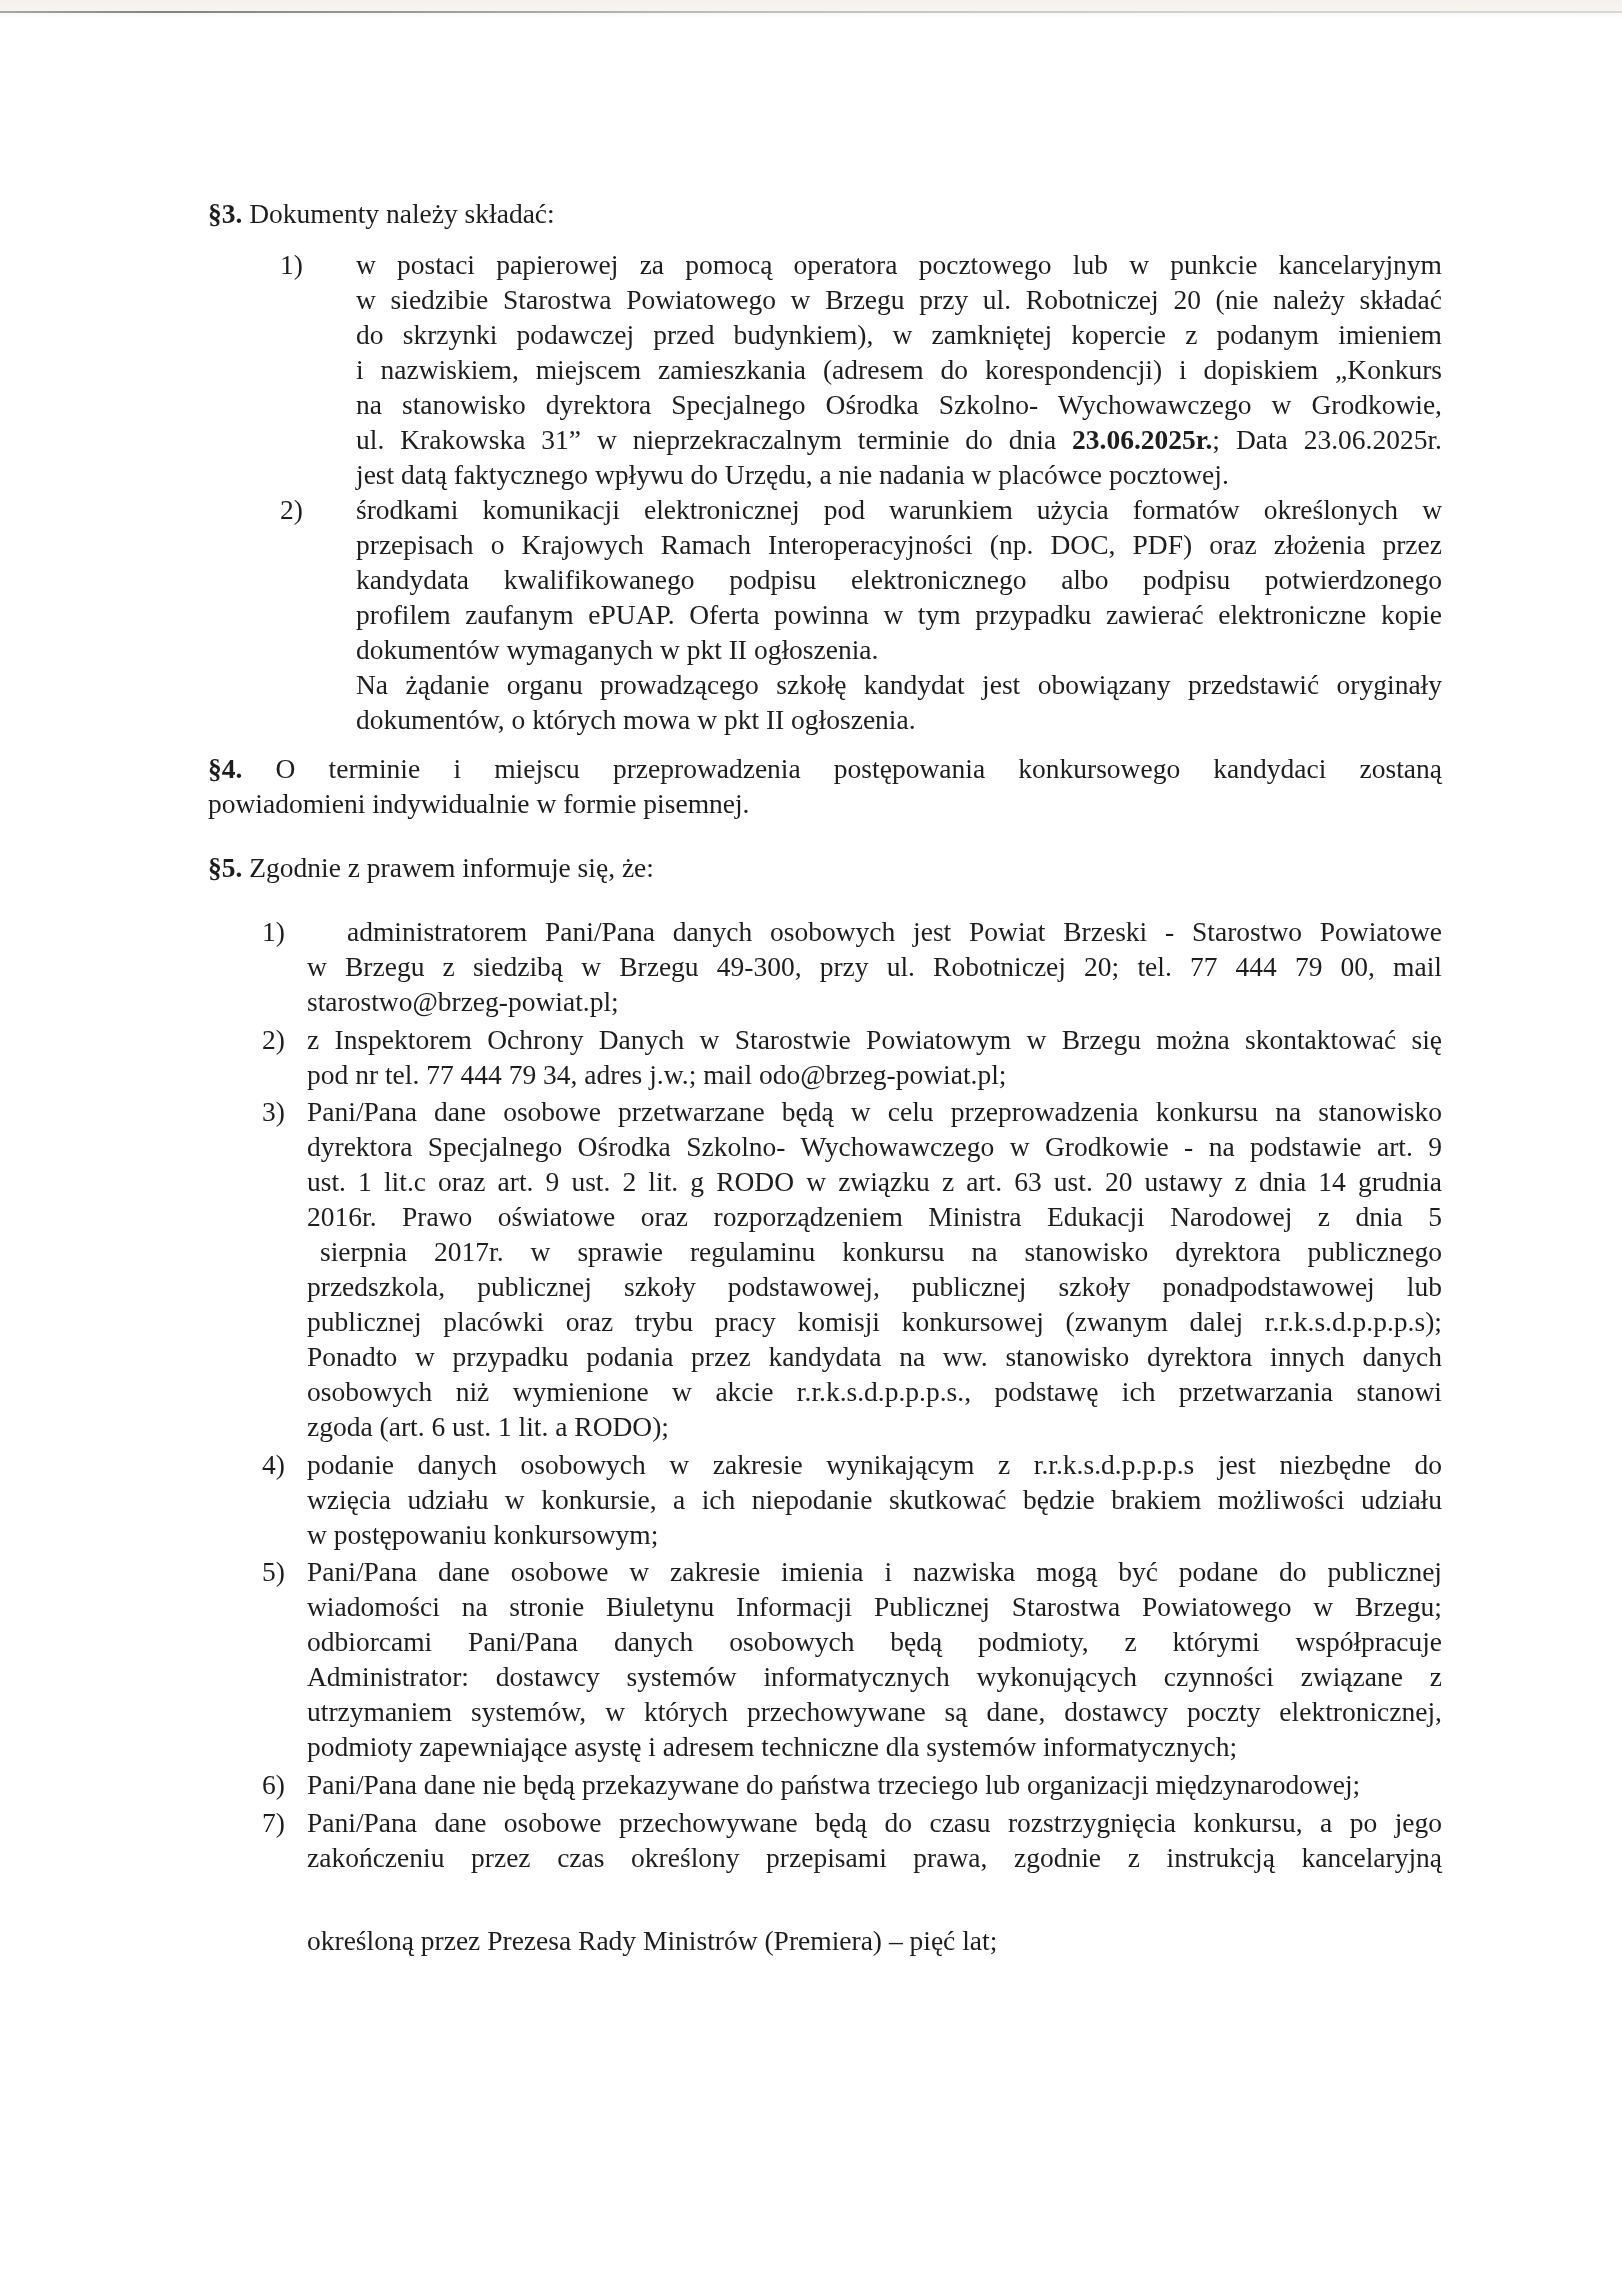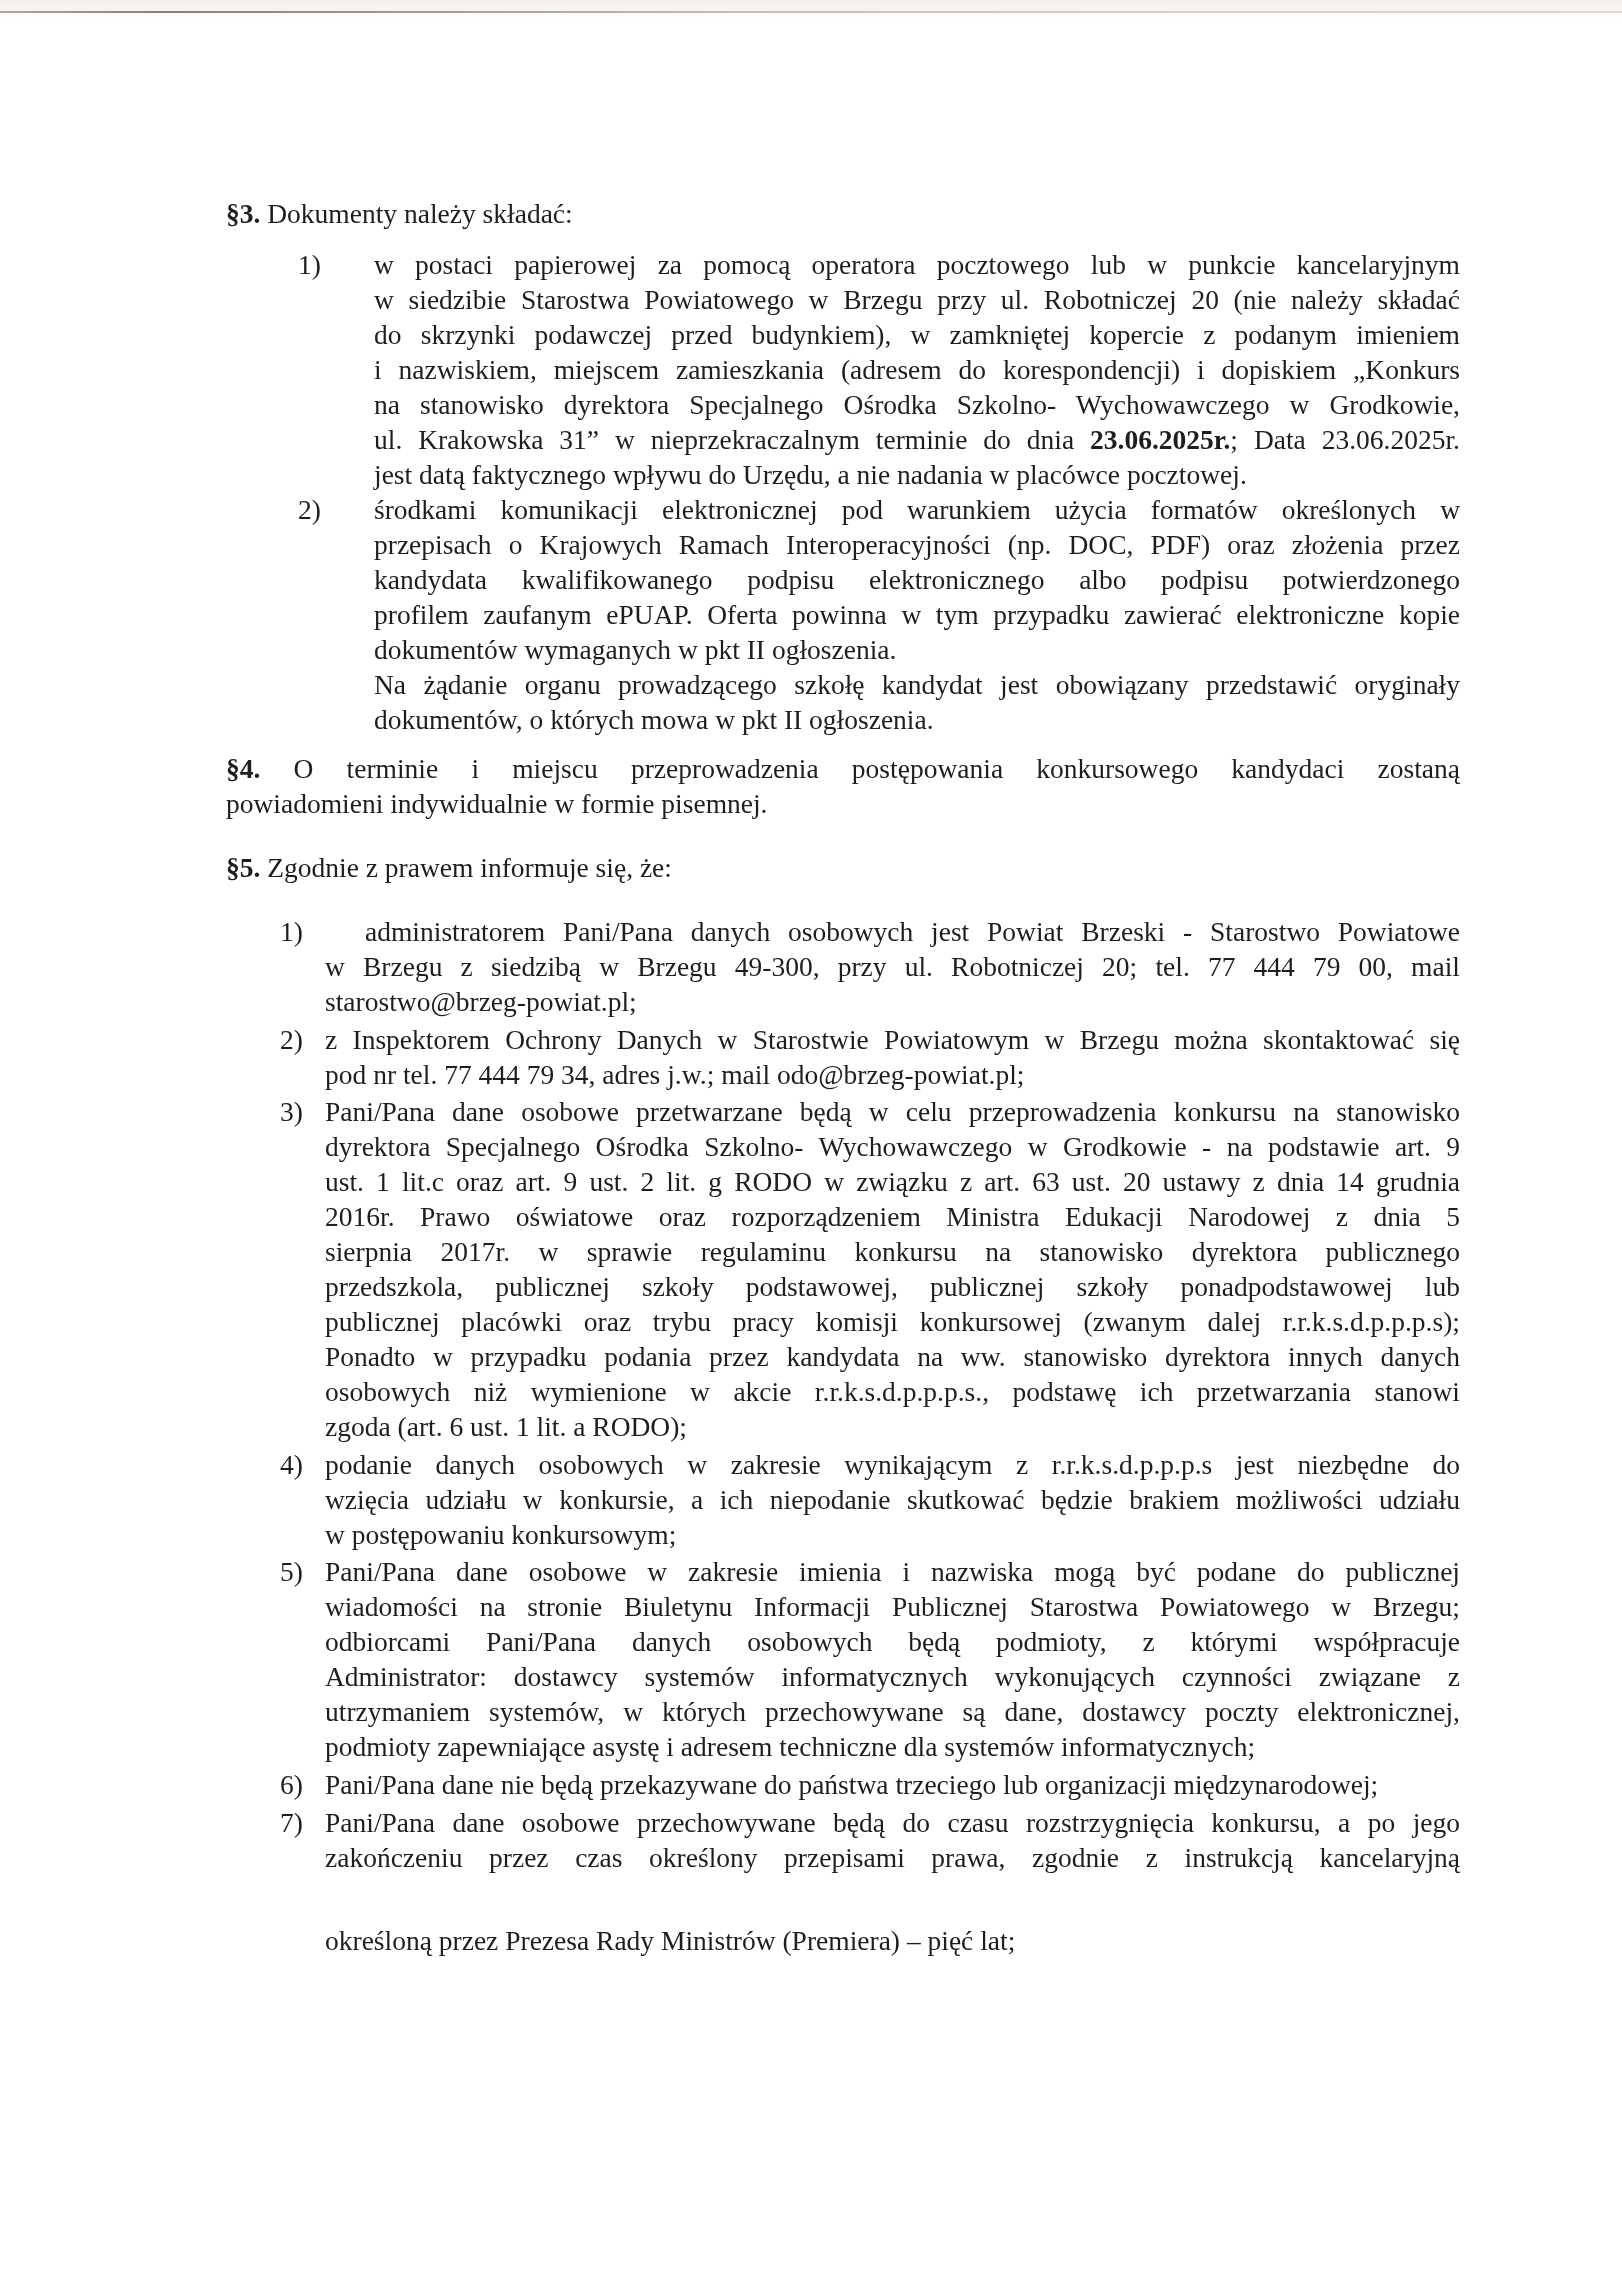--- a/index.html
+++ b/index.html
@@ -9,21 +9,21 @@
   }
   .scan-edge {
     position: absolute; left: 0; top: 0; width: 1622px; height: 18.3px;
     background: linear-gradient(to bottom, #f4f1ea 0%, #f7f5ef 60%, #ffffff 100%);
   }
   .scan-line {
     position: absolute; left: 0; top: 10.5px; width: 1622px; height: 2px;
     background: linear-gradient(to right, #9a9a9a 0%, #6d6d6d 10%, #8a8a8a 25%, #b4b4b4 45%, #c9c9c9 70%, #d2d2d2 100%);
     opacity: .85;
   }
-  .page { position: absolute; left: 226px; top: 196px; width: 1234px; }
+  .page { position: absolute; left: 208px; top: 196px; width: 1234px; }
   .text { font-size: 27.5px; line-height: 35px; }
   .heading { margin: 0 0 15.7px 0; }
   .heading .num { font-weight: bold; }
   .ol { margin: 0; padding: 0; list-style: none; }
   .item { position: relative; }
   .s3 .item { padding-left: 148px; }
   .s3 .item .marker { position: absolute; left: 72px; top: 0; }
   .s5 .item { padding-left: 99px; }
   .s5 .item .marker { position: absolute; left: 54px; top: 0; }
   .line { display: block; text-align: justify; text-align-last: justify; white-space: nowrap; }
@@ -92,21 +92,21 @@
           <span class="marker">2)</span>
           <span class="line" style="white-space: normal;">z Inspektorem Ochrony Danych w Starostwie Powiatowym w Brzegu można skontaktować się</span>
           <span class="line last" style="white-space: normal;">pod nr tel. 77 444 79 34, adres j.w.; mail odo@brzeg-powiat.pl;</span>
         </li>
         <li class="item">
           <span class="marker">3)</span>
           <span class="line" style="white-space: normal;">Pani/Pana dane osobowe przetwarzane będą w celu przeprowadzenia konkursu na stanowisko</span>
           <span class="line" style="white-space: normal;">dyrektora Specjalnego Ośrodka Szkolno- Wychowawczego w Grodkowie - na podstawie art. 9</span>
           <span class="line" style="white-space: normal;">ust. 1 lit.c oraz art. 9 ust. 2 lit. g RODO w związku z art. 63 ust. 20 ustawy z dnia 14 grudnia</span>
           <span class="line" style="white-space: normal;">2016r. Prawo oświatowe oraz rozporządzeniem Ministra Edukacji Narodowej z dnia 5</span>
-          <span class="line" style="white-space: normal;">sierpnia 2017r. w sprawie regulaminu konkursu na stanowisko dyrektora publicznego</span>
+          <span class="line" style="white-space: normal; margin-left: 13px;">sierpnia 2017r. w sprawie regulaminu konkursu na stanowisko dyrektora publicznego</span>
           <span class="line" style="white-space: normal;">przedszkola, publicznej szkoły podstawowej, publicznej szkoły ponadpodstawowej lub</span>
           <span class="line" style="white-space: normal;">publicznej placówki oraz trybu pracy komisji konkursowej (zwanym dalej r.r.k.s.d.p.p.p.s);</span>
           <span class="line" style="white-space: normal;">Ponadto w przypadku podania przez kandydata na ww. stanowisko dyrektora innych danych</span>
           <span class="line" style="white-space: normal;">osobowych niż wymienione w akcie r.r.k.s.d.p.p.p.s., podstawę ich przetwarzania stanowi</span>
           <span class="line last" style="white-space: normal;">zgoda (art. 6 ust. 1 lit. a RODO);</span>
         </li>
         <li class="item">
           <span class="marker">4)</span>
           <span class="line" style="white-space: normal;">podanie danych osobowych w zakresie wynikającym z r.r.k.s.d.p.p.p.s jest niezbędne do</span>
           <span class="line" style="white-space: normal;">wzięcia udziału w konkursie, a ich niepodanie skutkować będzie brakiem możliwości udziału</span>

